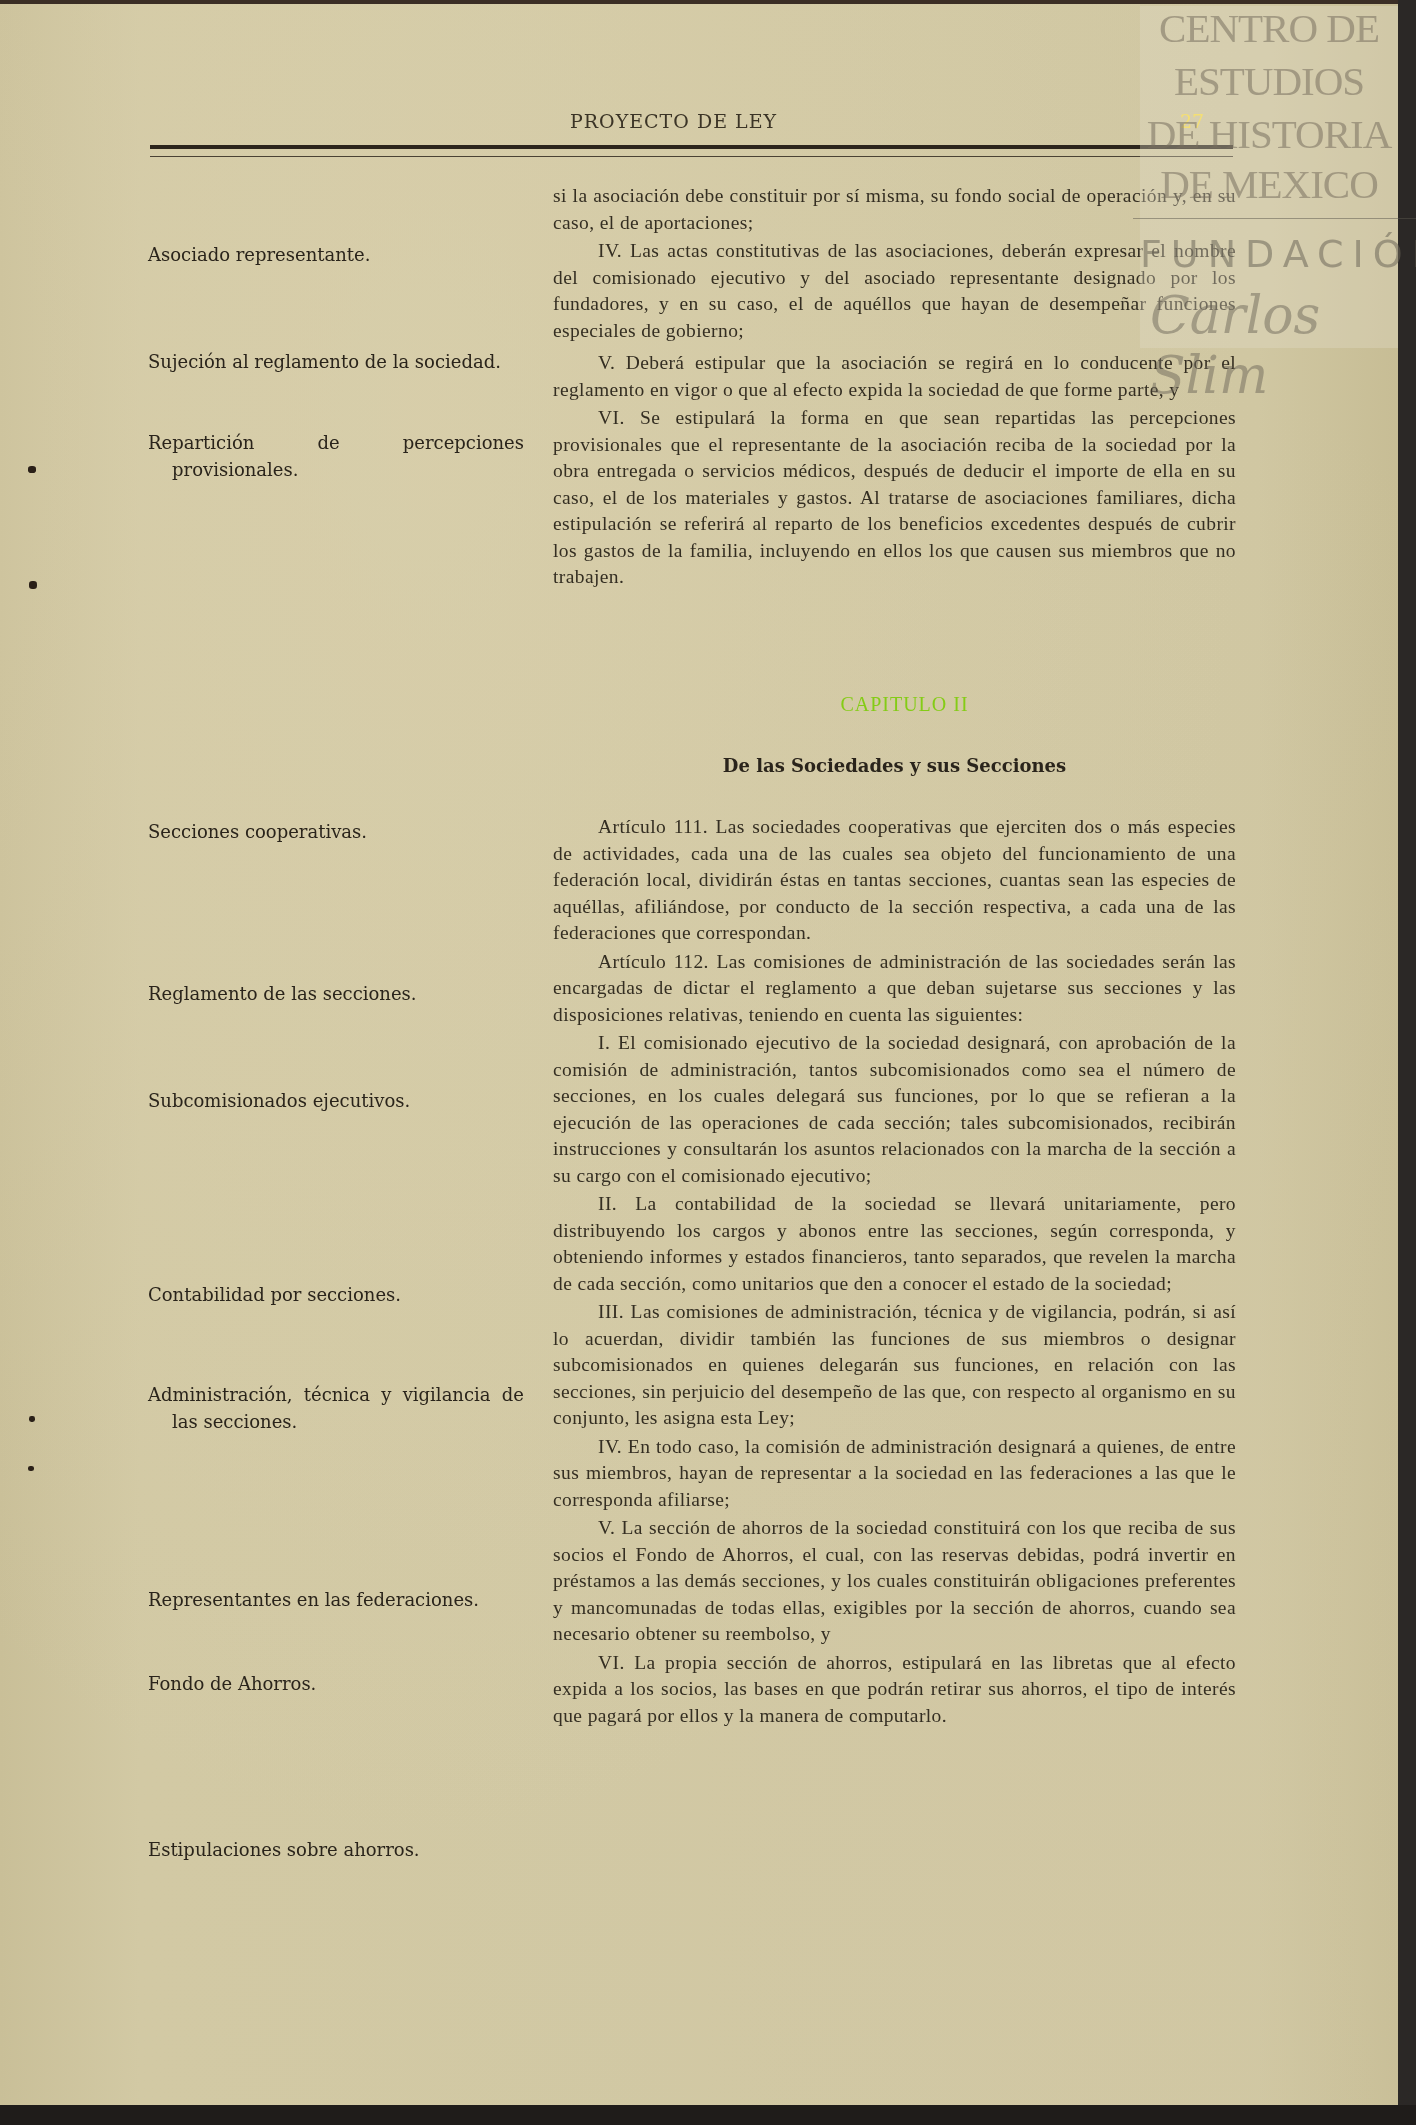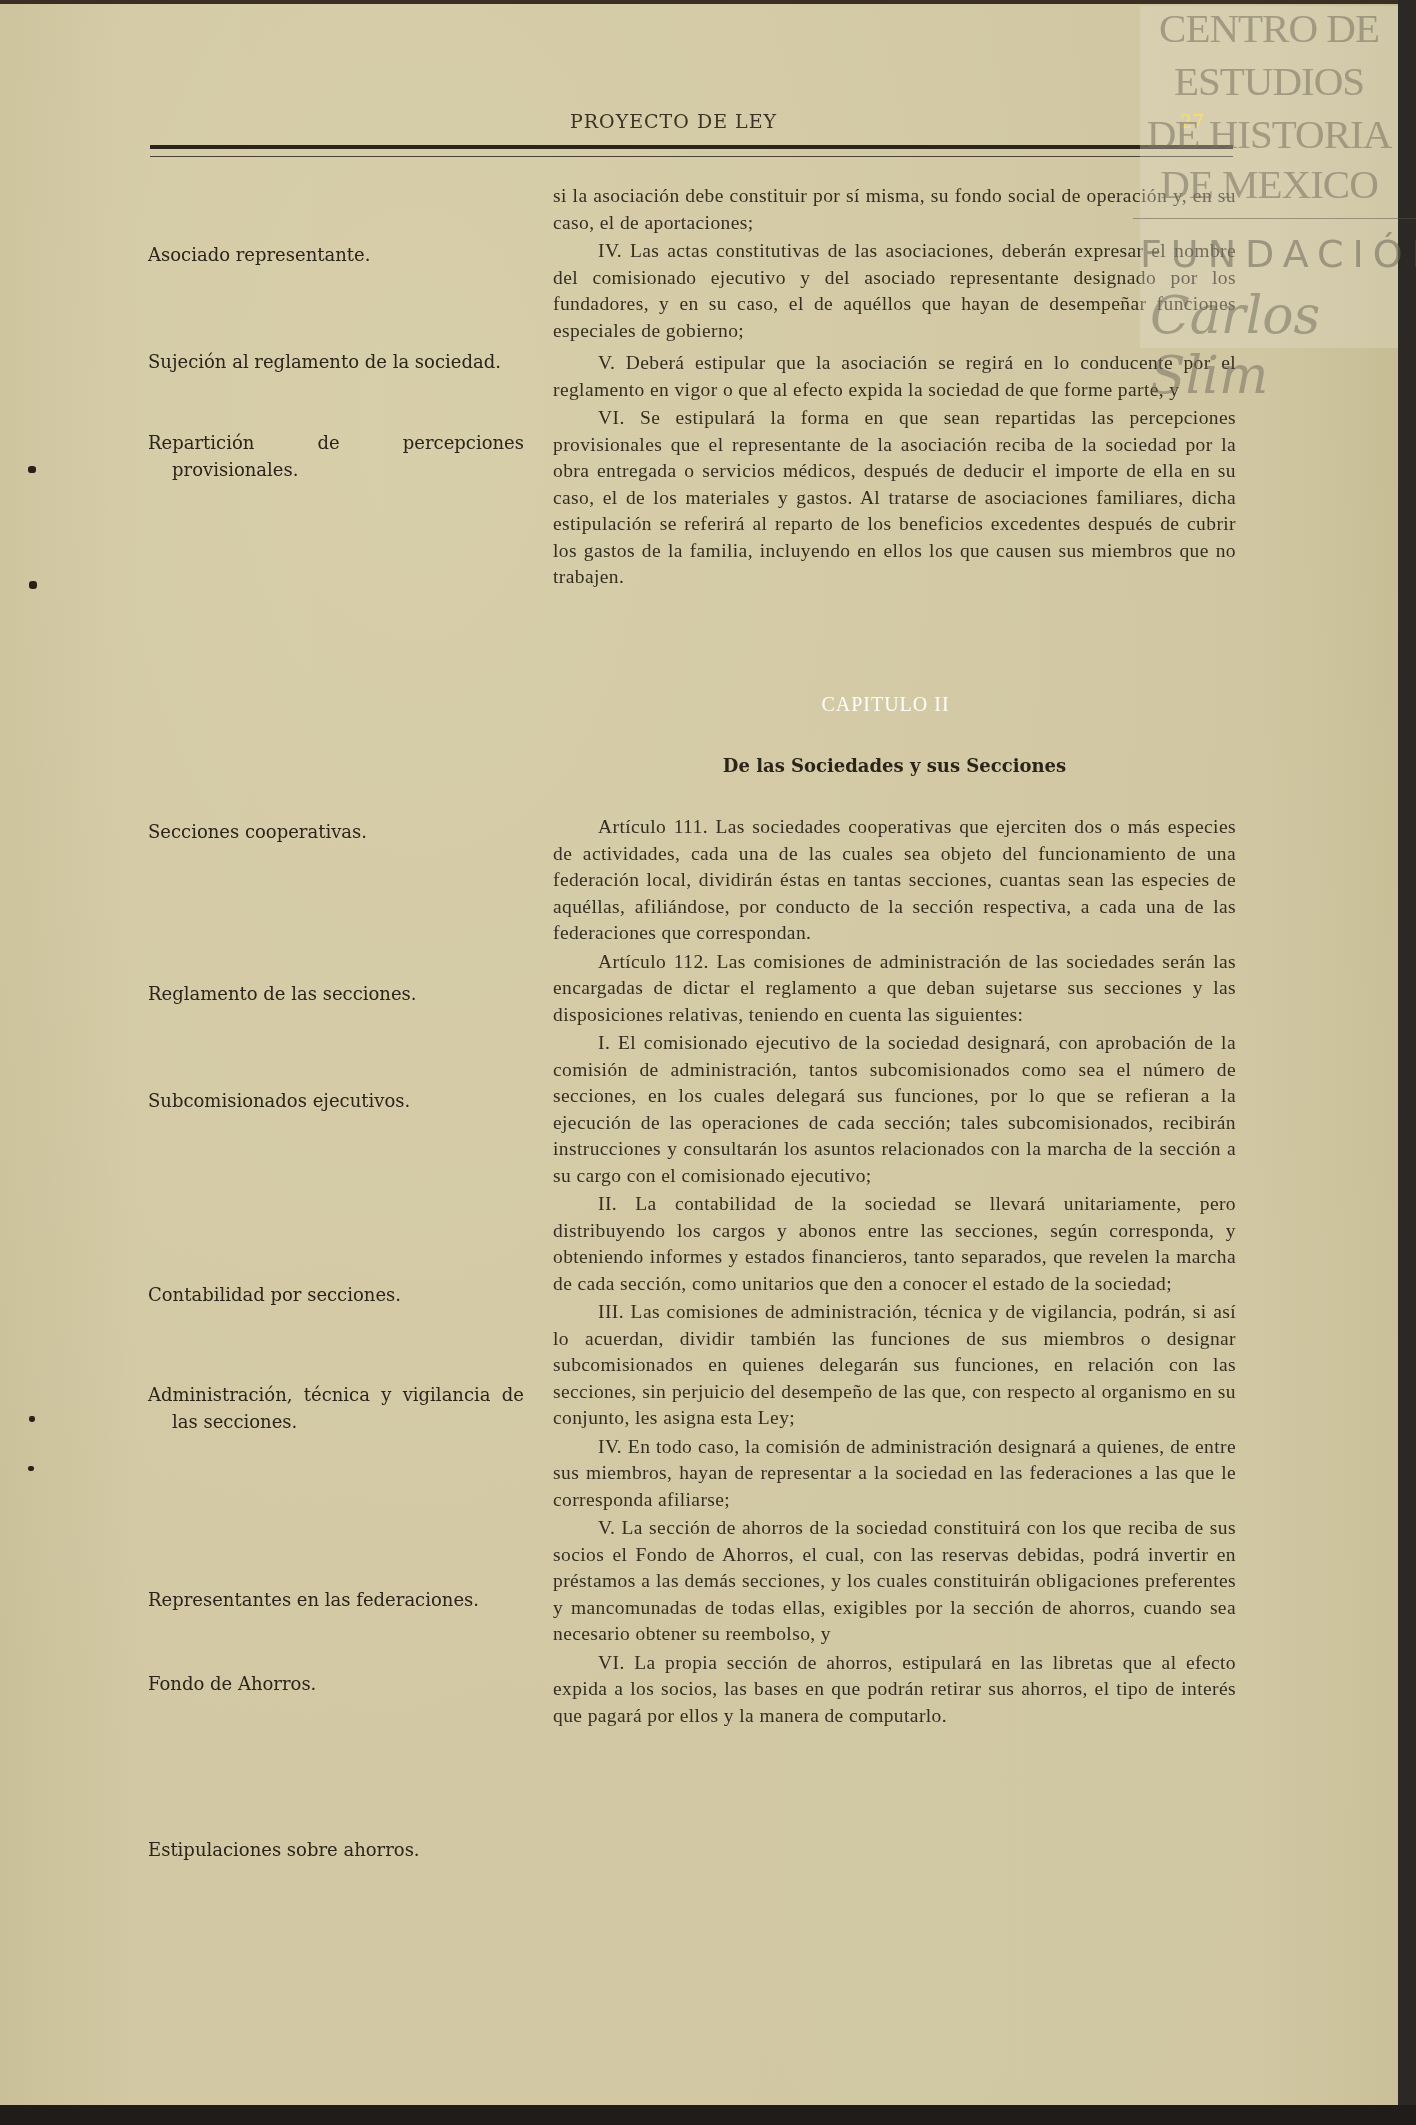--- a/index.html
+++ b/index.html
@@ -34,22 +34,22 @@
   }
   .body-text {
     position: absolute; left: 553px; width: 683px;
     font-family: "Liberation Serif", serif; font-size: 19.5px; color: #342e22;
     line-height: 26.5px; text-align: justify; letter-spacing: 0.4px;
   }
   .para { margin: 0 0 0 0; text-indent: 45px; }
   .para.cont { text-indent: 0; }
 
   .chapter-title {
-    position: absolute; left: 544px; width: 683px; top: 693px; text-align: center;
-    font-family: "Liberation Serif", serif; font-size: 20px; letter-spacing: 1px; color: #ffffff;
+    position: absolute; left: 563px; width: 683px; top: 693px; text-align: center;
+    font-family: "Liberation Serif", serif; font-size: 20px; letter-spacing: 1px; color: #84cc16;
   }
   .chapter-subtitle {
     position: absolute; left: 553px; width: 683px; top: 755px; text-align: center;
     font-family: "DejaVu Serif", serif; font-weight: bold; font-size: 18px; color: #2a241b;
   }
 
   .watermark {
     position: absolute; left: 1140px; top: 6px; width: 258px; height: 342px;
     background: rgba(225,220,200,0.35);
   }

